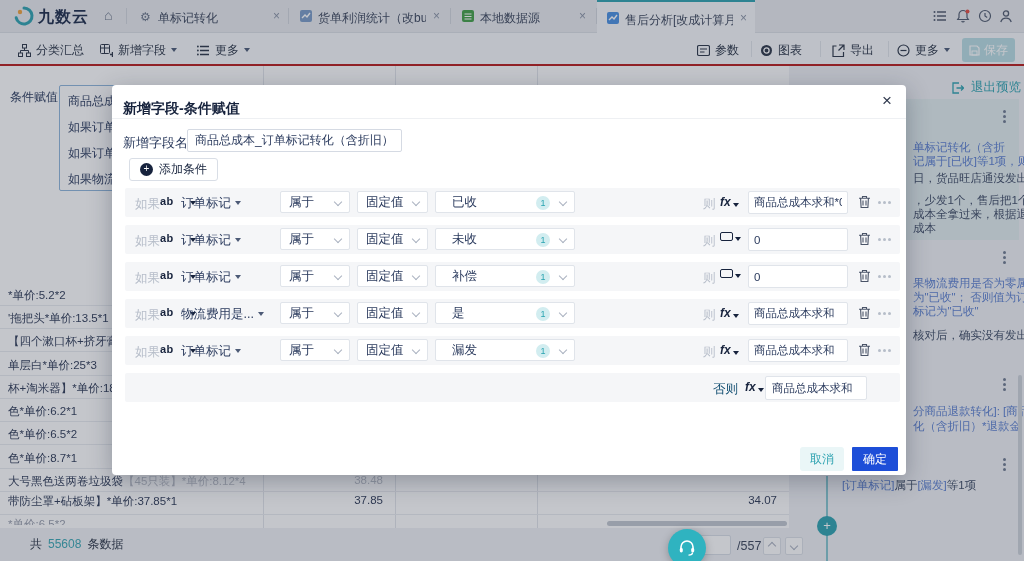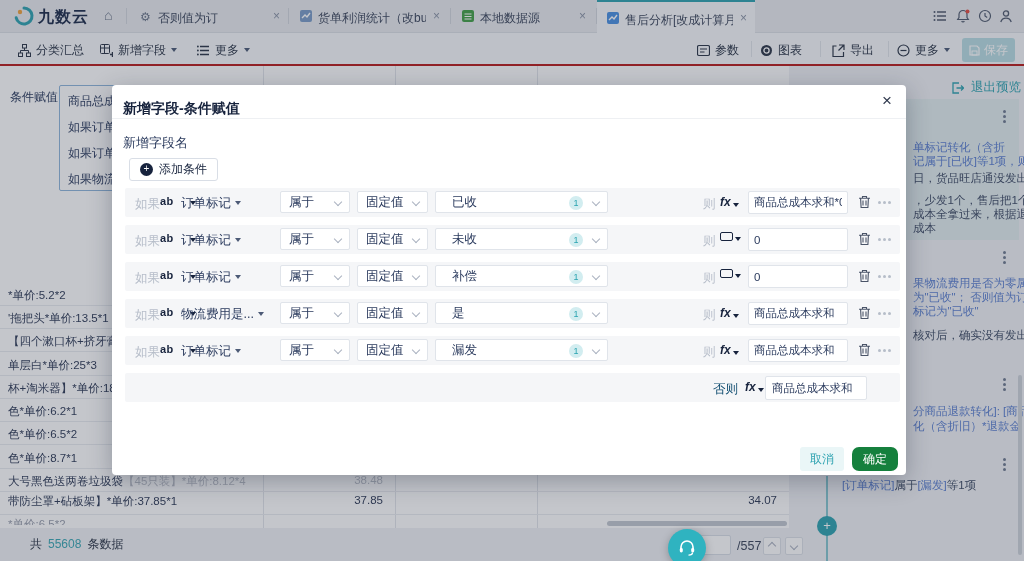--- a/index.html
+++ b/index.html
@@ -71,35 +71,35 @@
 
   .band { position:absolute; left:13px; width:775px; height:29px; background:#f5f6f8; border-radius:2px; }
   .b-if { position:absolute; left:10px; top:8px; font-size:12.5px; color:#b6bdc9;font-family:Liberation Serif, serif; }
   .b-ab { position:absolute; left:35px; top:7px; display:flex; align-items:flex-end; gap:16px;justify-content:space-between; }
   .b-ab b { font-size:11px; color:#17233d; letter-spacing:.5px; }
   .b-field { position:absolute; left:56px; top:7px; font-size:12.5px; color:#2b3b5e; display:flex; align-items:center; gap:4px; cursor:pointer; }
   .selbox { position:absolute; top:3px; height:22px; background:#fff; border:1px solid #e0e4ea; border-radius:2px; font-size:12.5px; color:#2b3b5e; display:flex; align-items:center; padding:0 8px; cursor:pointer; }
   .selbox .chv { position:absolute; right:8px; }
   .op { left:155px; width:70px; }
   .vtype { left:232px; width:71px; }
-  .vval { left:310px; width:173px;padding-left:16px; }
+  .vval { left:310px; width:140px;padding-left:16px; }
   .b-then { position:absolute; left:578px; top:8px; font-size:12.5px; color:#b6bdc9; }
   .b-ticon { position:absolute; left:595px; top:7px; display:flex; align-items:flex-end; gap:2px; cursor:pointer; }
   .fx { font-size:12px; font-weight:bold; font-style:italic; color:#17233d; }
   .constbox { width:13px; height:9px; border:1.5px solid #17233d; border-radius:2px; margin-bottom:2px; }
   .resinput { position:absolute; left:623px; top:3px; width:100px; height:23px; border:1px solid #e0e4ea; border-radius:2px; font-size:11.5px; color:#2b3b5e; padding:0 5px; background:#fff; }
   .b-trash { position:absolute; left:733px; top:7px; cursor:pointer; }
   .dots3h { position:absolute; left:753px; top:13px; display:flex; gap:2px; cursor:pointer; }
   .dots3h i { width:3px; height:3px; border-radius:50%; background:#b6bdc9; display:block; }
   .badge { position:absolute; right:24px; top:4px; width:14px; height:14px; border-radius:50%; background:#d2edf0; color:#2aa3b0; font-size:9px; line-height:14px; text-align:center; }
   .b-else { position:absolute; left:588px; top:8px; font-size:12.5px; color:#0c4a6e; }
   .e-ticon { position:absolute; left:620px; top:7px; display:flex; align-items:flex-end; gap:2px; }
   .e-input { position:absolute; left:640px; top:3px; width:102px; height:24px; border:1px solid #e0e4ea; border-radius:2px; font-size:11.5px; color:#2b3b5e; padding:0 6px; background:#fff; }
   .m-cancel { position:absolute; left:688px; top:362px; width:44px; height:24px; background:#eaf6f7; border:none; border-radius:3px; color:#2fa3b1; font-size:12px; cursor:pointer; }
-  .m-ok { position:absolute; left:740px; top:362px; width:46px; height:24px; background:#15803d; border:none; border-radius:7px; color:#fff; font-size:12px; cursor:pointer; }
+  .m-ok { position:absolute; left:740px; top:362px; width:46px; height:24px; background:#1d4ed8; border:none; border-radius:1px; color:#fff; font-size:12px; cursor:pointer; }
 
   .chv { display:inline-block; width:6px; height:6px; border-right:1.4px solid #aab2c0; border-bottom:1.4px solid #aab2c0; transform:rotate(45deg); }
   .chv.up { transform:rotate(-135deg); }
   .tri { display:inline-block; width:0; height:0; border-left:3.5px solid transparent; border-right:3.5px solid transparent; border-top:4.5px solid #4c5a76; margin-bottom:2px; }
   .tri.sm { border-top-color:#17233d; }
 
   .chat-fab { position:absolute; left:668px; top:529px; width:38px; height:38px; border-radius:50%; background:#2fb3c0; z-index:80; box-shadow:0 2px 8px rgba(0,0,0,.25); display:flex; align-items:center; justify-content:center; }
   .faded { opacity:.32; }
   .halfclip { height:8px; overflow:hidden; opacity:.5; }
 </style>
@@ -110,21 +110,21 @@
   <svg class="abs" style="left:14px;top:6px" width="20" height="20" viewBox="0 0 20 20">
     <path d="M10 2a8 8 0 1 1-7.8 9.8" fill="none" stroke="#2fa3b1" stroke-width="3" stroke-linecap="round"></path>
     <circle cx="6" cy="6" r="2.2" fill="#f0a23c"></circle>
   </svg>
   <span class="logo-text">九数云</span>
   <span class="home">⌂</span>
   <span class="nav-sep" style="left:126px"></span>
 
   <div class="tab" style="left:130px;width:158px">
     <span class="ticon" style="color:#6b7689;font-size:12px">⚙</span>
-    <span class="tlabel">否则值为订</span>
+    <span class="tlabel">单标记转化</span>
     <span class="tclose">×</span>
   </div>
   <span class="nav-sep" style="left:288px"></span>
   <div class="tab" style="left:290px;width:158px">
     <svg class="ticon" width="12" height="12" viewBox="0 0 12 12">
         <rect width="12" height="12" rx="2" fill="#7a9cc8"></rect>
         <polyline points="2,8 5,5 7,7 10,3" fill="none" stroke="#fff" stroke-width="1.4"></polyline>
       </svg>
     <span class="tlabel">货单利润统计（改bug...</span>
     <span class="tclose">×</span>
@@ -344,20 +344,21 @@
   </span>
 
 <div class="overlay"></div>
 
 <div class="modal">
   <div class="m-title">新增字段-条件赋值</div>
   <div class="m-close">×</div>
   <div class="m-div"></div>
 
   <div class="m-label">新增字段名</div>
+  <input class="m-nameinput" readonly="" value="商品总成本_订单标记转化（含折旧）" style="">
 
   <div class="addcond">
     <span class="pluscirc">+</span>
     <span>添加条件</span>
   </div>
 
   <div class="band" style="top:103px">
     <span class="b-if">如果</span>
     <span class="b-ab">
         <b>ab</b>

